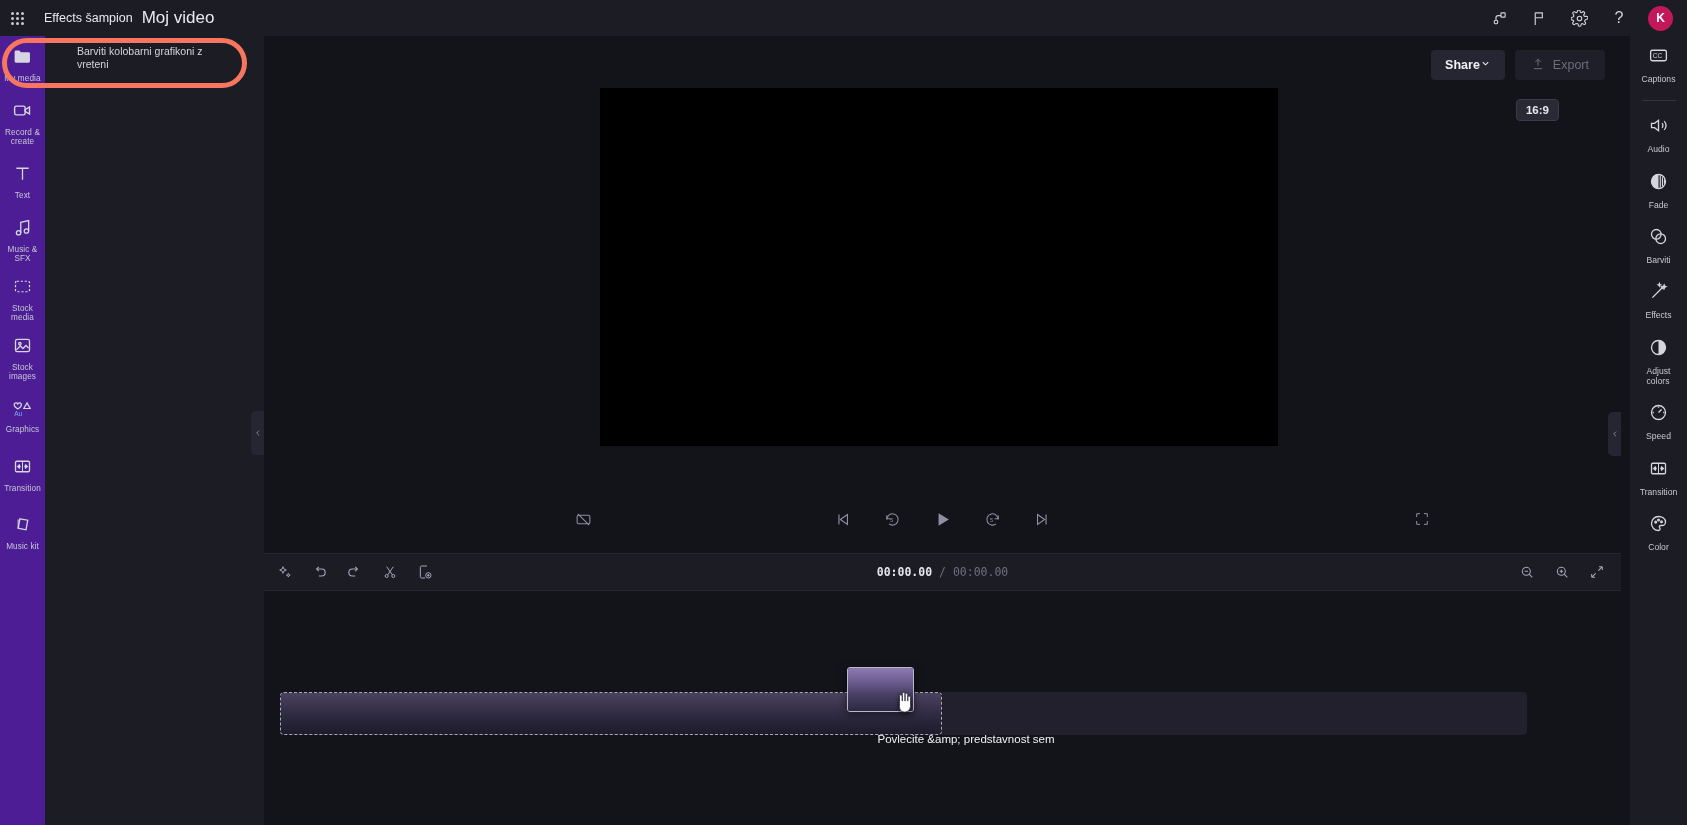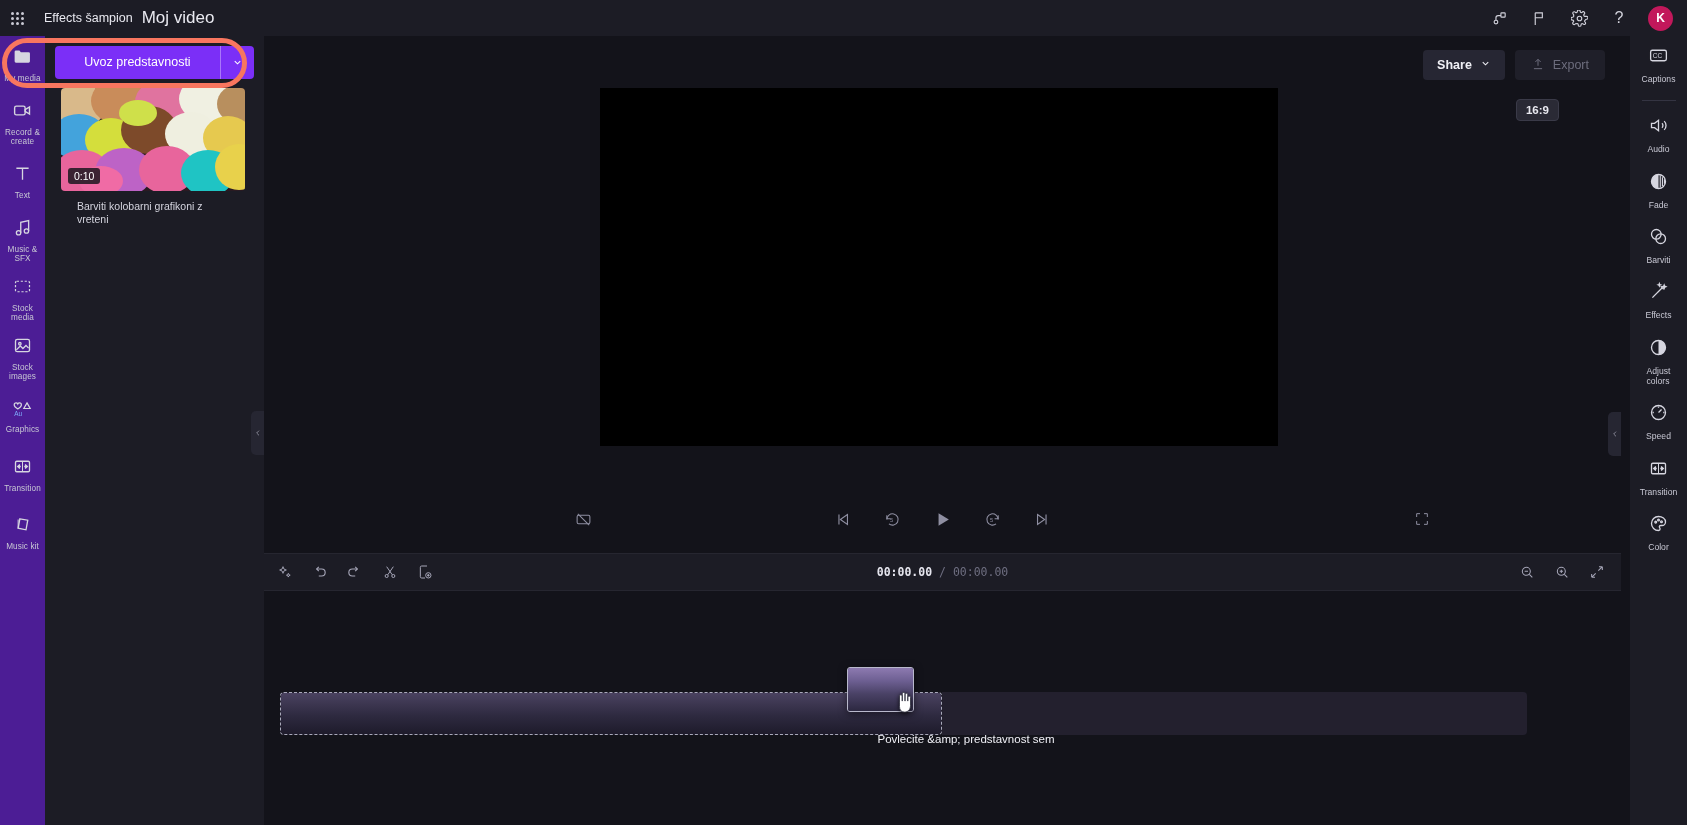--- a/index.html
+++ b/index.html
@@ -98,21 +98,21 @@
     font-size: 11.5px; font-weight: bold; color: #e9e9f0;
     padding: 4px 9px; cursor: pointer;
   }
   .canvas {
     position: absolute; left: 336px; top: 52px; width: 678px; height: 358px;
     background: #000;
   }
   .share-row { position: absolute; right: 16px; top: 14px; display: flex; gap: 10px; }
   .share-btn {
     height: 30px; padding: 0 14px; background: #262633; border-radius: 4px;
-    display: flex; align-items: center; gap: 8px; font-size: 12.5px;
+    display: flex; align-items: center; gap: 0; font-size: 12.5px;
     font-weight: bold; color: #f0f0f6; cursor: pointer;
   }
   .export-btn {
     height: 30px; padding: 0 16px; background: #1f1f29; border-radius: 4px;
     display: flex; align-items: center; gap: 8px; font-size: 12.5px;
     color: #6d6d7d; cursor: pointer;
   }
   .player-bar {
     position: absolute; left: 0; bottom: 16px; width: 1357px; height: 36px;
     display: flex; align-items: center;
@@ -331,54 +331,22 @@
         <svg width="21" height="21" viewBox="0 0 24 24" fill="none" stroke="currentColor" stroke-width="1.5">
           <path d="M9 5.5l9 1.6-2 11L7 16.3z"></path>
             <path d="M7 6.3v10" stroke-width="1.1"></path>
         </svg>
       </span>
       <span class="lbl">Music kit</span>
     </div>
   </div>
 
   <div class="media-panel">
-    <div class="import-row">
-      <div class="import-btn">
-        <div class="main">Uvoz predstavnosti</div>
-        <div class="caret">
-          <svg width="11" height="11" viewBox="0 0 24 24" fill="none" stroke="currentColor" stroke-width="2.2">
-            <path d="M6 9l6 6 6-6"></path>
-          </svg>
-        </div>
-      </div>
-    </div>
 
     <div class="thumb-wrap">
-      <div class="thumb">
-        <div class="donuts">
-          <i style="left:-14px;top:-6px;width:58px;height:48px;background:#d9b98a;"></i>
-          <i style="left:30px;top:-10px;width:56px;height:46px;background:#c98c5a;"></i>
-          <i style="left:74px;top:-8px;width:54px;height:44px;background:#e0739f;"></i>
-          <i style="left:118px;top:-12px;width:56px;height:46px;background:#f0f0e2;"></i>
-          <i style="left:156px;top:-4px;width:46px;height:40px;background:#b88f5e;"></i>
-          <i style="left:-10px;top:26px;width:56px;height:46px;background:#43a3dc;"></i>
-          <i style="left:24px;top:30px;width:52px;height:44px;background:#d4de3c;"></i>
-          <i style="left:60px;top:18px;width:56px;height:48px;background:#7d4a2a;"></i>
-          <i style="left:104px;top:24px;width:52px;height:44px;background:#efefe0;"></i>
-          <i style="left:142px;top:28px;width:50px;height:44px;background:#e6c94f;"></i>
-          <i style="left:-8px;top:62px;width:58px;height:48px;background:#e8659c;"></i>
-          <i style="left:34px;top:60px;width:58px;height:48px;background:#bd63c6;"></i>
-          <i style="left:78px;top:58px;width:56px;height:48px;background:#e8659c;"></i>
-          <i style="left:120px;top:62px;width:54px;height:46px;background:#1fc4c4;"></i>
-          <i style="left:154px;top:56px;width:48px;height:46px;background:#e8d14b;"></i>
-          <i style="left:58px;top:12px;width:38px;height:26px;background:#cfe04a;"></i>
-          <i style="left:18px;top:78px;width:44px;height:30px;background:#f06ba5;"></i>
-        </div>
-        <div class="dur-badge">0:10</div>
-      </div>
       <div class="media-caption">Barviti kolobarni grafikoni z vreteni</div>
     </div>
 
     <div class="collapse-handle" style="left:206px; top:375px;">
       <svg width="8" height="10" viewBox="0 0 24 24" fill="none" stroke="currentColor" stroke-width="2.4">
         <path d="M15 5l-7 7 7 7"></path>
       </svg>
     </div>
   </div>
 

